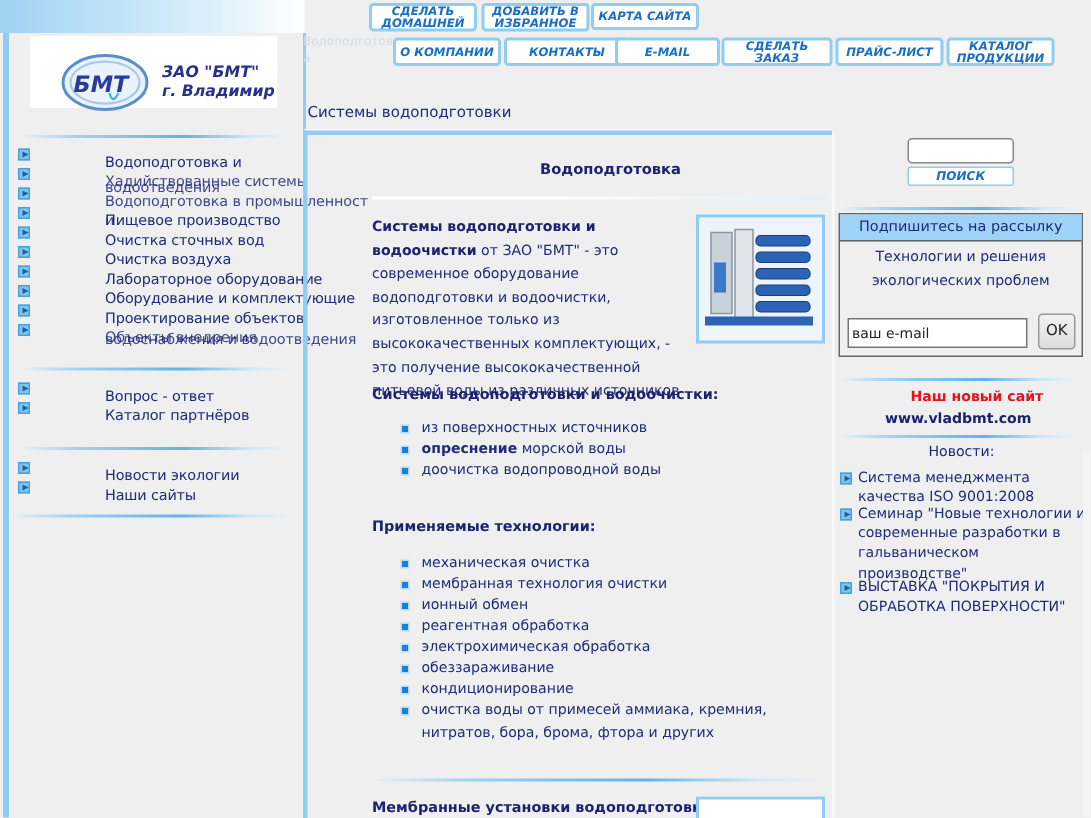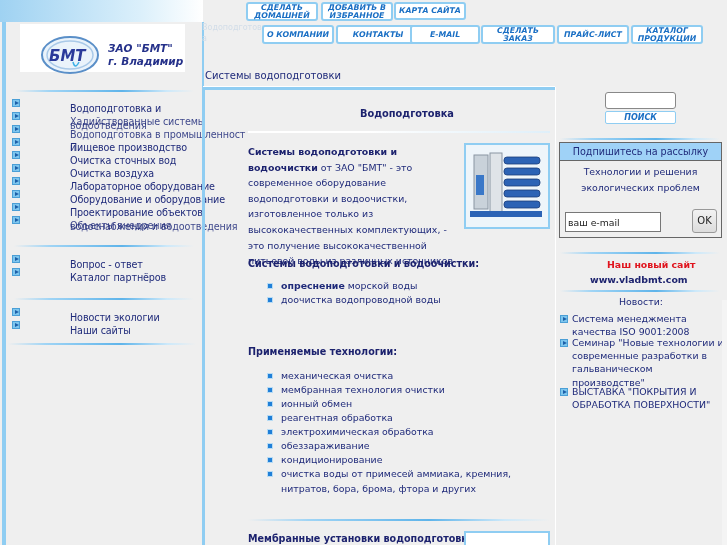--- a/index.html
+++ b/index.html
@@ -52,21 +52,21 @@
   .bottom-title { left: 248px; top: 533px; font-weight: bold; font-size: 9.6px; color: #1c226e; white-space: nowrap; }
   .bottom-img { left: 464px; top: 531px; width: 86px; height: 30px; background: #ffffff; border: 2px solid #8fcdf2; }
 
   
   .right-sep { left: 555px; top: 87px; width: 1px; height: 458px; background: #ffffff; }
   .search-input { left: 605px; top: 92px; width: 71px; height: 17px; background: #ffffff; border: 1px solid #888; border-radius: 3px; }
   .search-btn { left: 605px; top: 111px; width: 71px; height: 13px; background: #ffffff; border: 1px solid #8fcdf2; border-radius: 2px; color: #1a6fc4; font-weight: bold; font-style: italic; font-size: 8px; text-align: center; line-height: 11px; }
   .sub-box { left: 559px; top: 142px; width: 163px; height: 96px; border: 1px solid #666; background: #efefef; }
   .sub-head { height: 18px; background: #9fd2f7; border-bottom: 1px solid #666; font-size: 9.6px; text-align: center; line-height: 17px; color: #1f2a7a; }
   .sub-text { text-align: center; font-size: 9.4px; line-height: 15.6px; color: #1f2a7a; margin-top: 3px; }
-  .email-field { left: 565px; top: 212px; width: 96px; height: 20px; background: #ffffff; border: 1px solid #777; font-size: 9.3px; padding: 3px 2px; color: #222; font-family: "DejaVu Sans", sans-serif; }
+  .email-field { left: 565px; top: 212px; width: 120px; height: 20px; background: #ffffff; border: 1px solid #777; font-size: 9.3px; padding: 3px 2px; color: #222; font-family: "DejaVu Sans", sans-serif; }
   .ok-btn { left: 692px; top: 209px; width: 25px; height: 24px; background: linear-gradient(#f2f2f2, #dcdcdc); border: 1px solid #999; border-radius: 3px; font-size: 10px; color: #222; text-align: center; line-height: 22px; }
   .rdiv1 { left: 560px; top: 252px; width: 160px; }
   .new-site { left: 607px; top: 259px; color: #e0141e; font-weight: bold; font-size: 9.4px; white-space: nowrap; }
   .site-url { left: 590px; top: 274px; color: #1c226e; font-weight: bold; font-size: 9.4px; white-space: nowrap; }
   .rdiv2 { left: 560px; top: 290px; width: 160px; }
   .news-head { left: 619px; top: 296px; font-size: 9.4px; color: #1f2a7a; }
   .news-item { position: absolute; left: 560px; width: 165px; font-size: 9.4px; line-height: 13.2px; color: #1f2a7a; }
   .news-item .bullet { position: absolute; left: 0; top: 3px; width: 8px; height: 8px; background: #7ec6ee; border: 1px solid #4b9fd6; }
   .news-item .bullet:after { content: ""; position: absolute; left: 2px; top: 1px; border-left: 4px solid #1c5fa8; border-top: 2.5px solid transparent; border-bottom: 2.5px solid transparent; }
   .news-item .lbl { display: block; padding-left: 12px; }
@@ -123,21 +123,21 @@
 <div class="nav-item" style="top:168px;">
     <span class="bullet" style="top:-4px"></span>
     <span class="lbl">Очистка воздуха</span>
   </div>
 <div class="nav-item" style="top:181px;">
     <span class="bullet" style="top:-4px"></span>
     <span class="lbl">Лабораторное оборудование</span>
   </div>
 <div class="nav-item" style="top:194px;">
     <span class="bullet" style="top:-4px"></span>
-    <span class="lbl">Оборудование и оборудование</span>
+    <span class="lbl">Оборудование и комплектующие</span>
   </div>
 <div class="nav-item" style="top:207px;">
     <span class="bullet" style="top:-4px"></span>
     <span class="lbl">Проектирование объектов</span>
   </div>
 <div class="nav-item overlap" style="top:220px;">
     <span class="bullet" style="top:-4px"></span>
     <span class="lbl">Объекты внедрения</span>
   </div>
 <div class="nav-item overlap" style="top:221px;">
@@ -205,20 +205,21 @@
       <rect x="38" y="45" width="36" height="7" rx="3"></rect>
       <rect x="38" y="56" width="36" height="7" rx="3"></rect>
     </g>
     <rect x="4" y="66" width="72" height="6" fill="#2c63b5"></rect>
     <rect x="10" y="30" width="8" height="20" fill="#3a78c8"></rect>
   </svg>
 </div>
 
 <div class="sec-title" style="top:258px;">Системы водоподготовки и водоочистки:</div>
 <ul class="blist" style="top:279px;">
+  <li><b></b><span>из поверхностных источников</span></li>
   <li><b>опреснение</b><span> морской воды</span></li>
   <li><b></b><span>доочистка водопроводной воды</span></li>
 </ul>
 
 <div class="sec-title" style="top:346px;">Применяемые технологии:</div>
 <ul class="blist tech" style="top:369px;">
   <li>механическая очистка</li>
   <li>мембранная технология очистки</li>
   <li>ионный обмен</li>
   <li>реагентная обработка</li>

